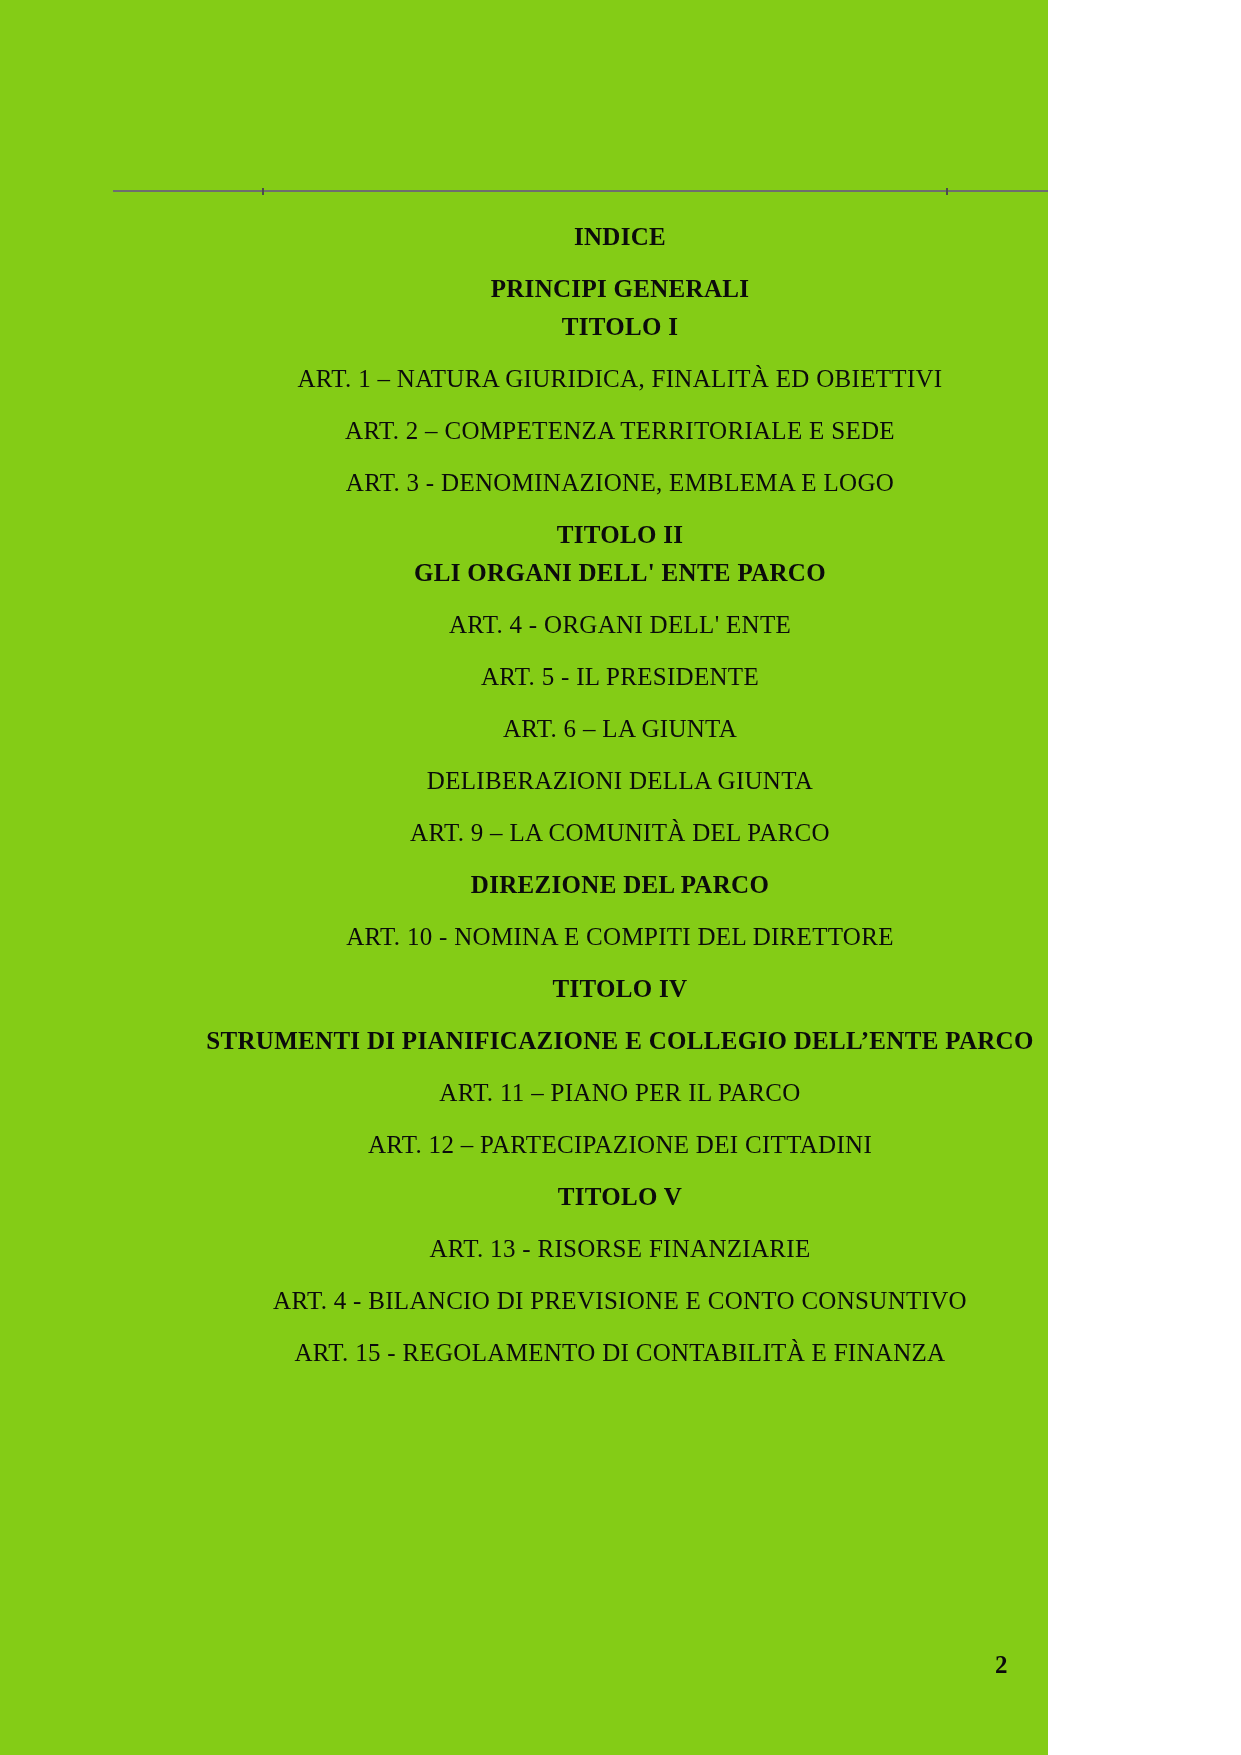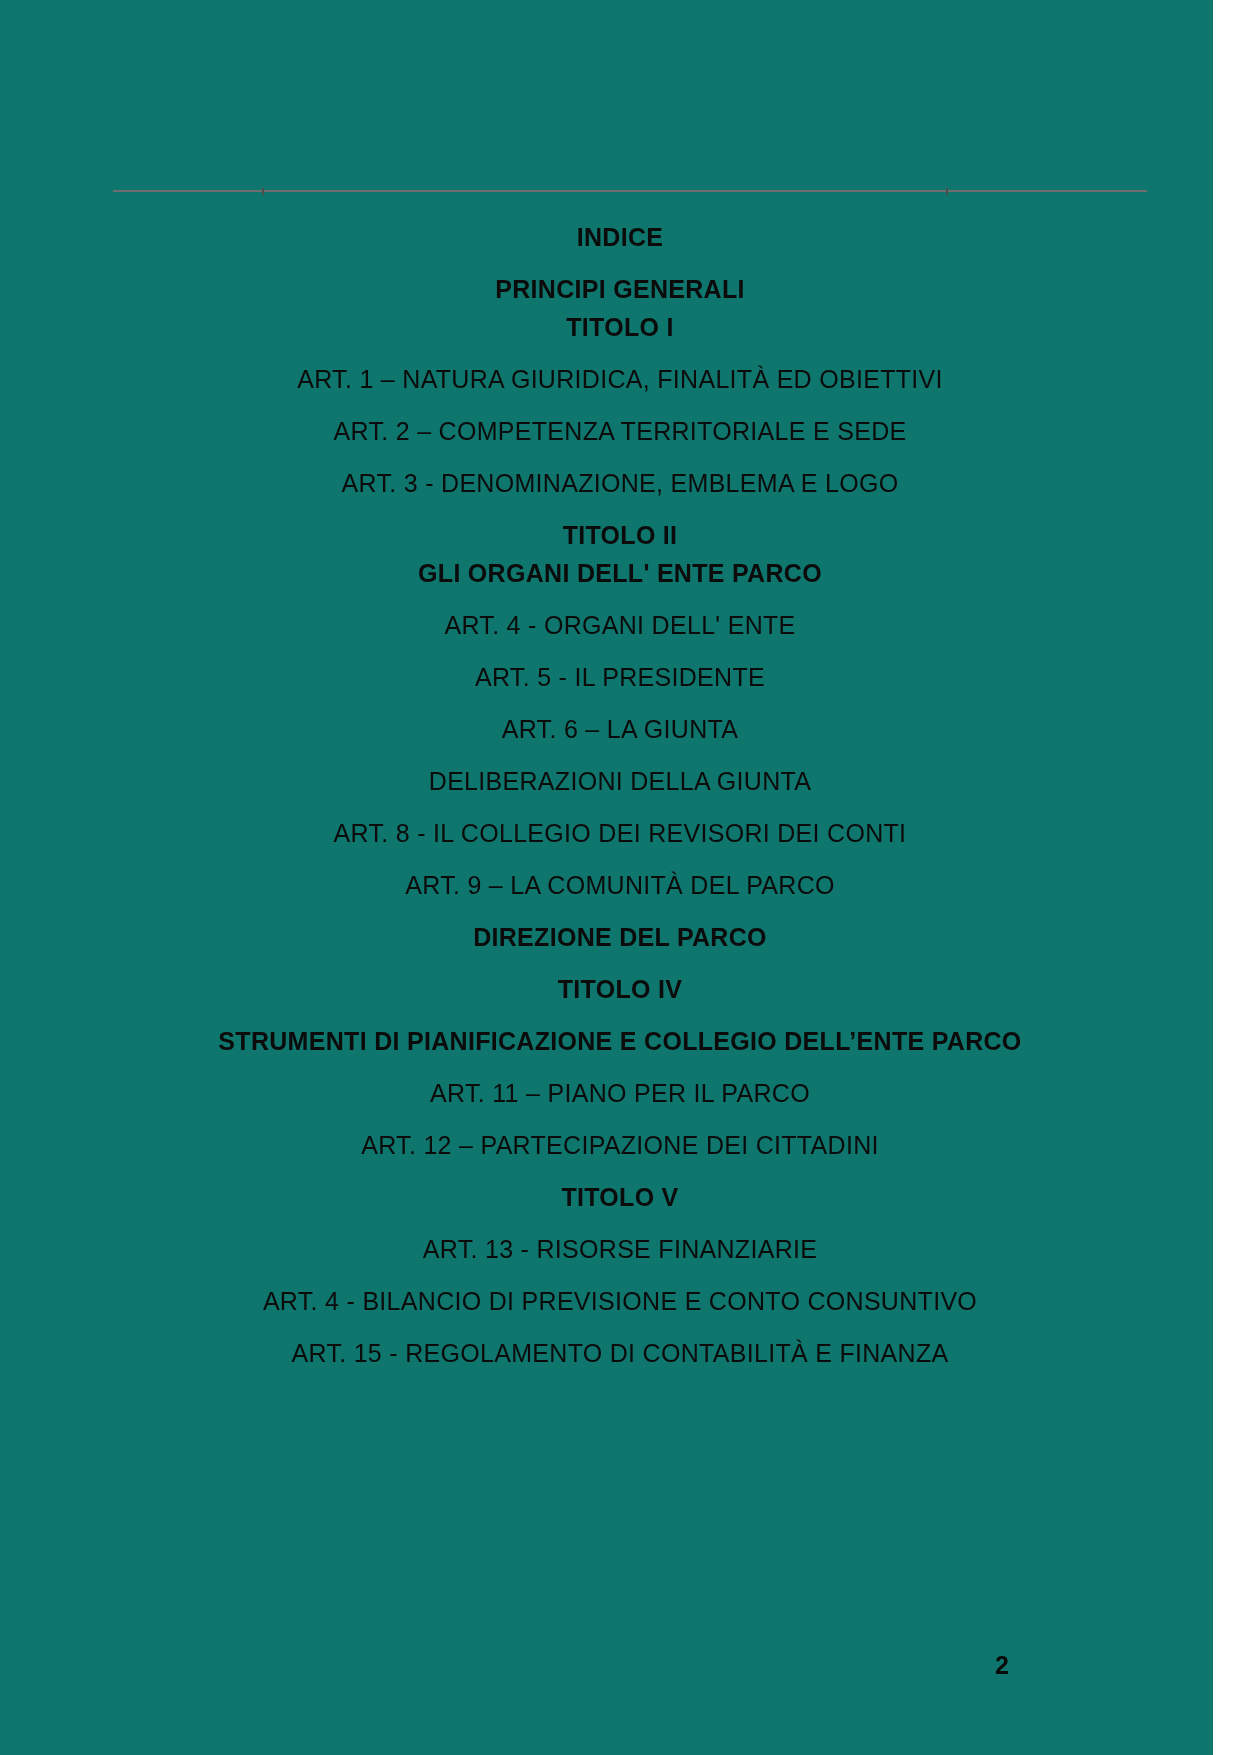--- a/index.html
+++ b/index.html
@@ -3,25 +3,25 @@
 <meta charset="utf-8">
 <title>INDICE</title>
 <style>
   html, body {
     margin: 0;
     padding: 0;
     background: #ffffff;
   }
   .page {
     position: relative;
-    width: 1213px;
+    width: 1048px;
     height: 1755px;
-    background: #0f766e;
+    background: #84cc16;
     overflow: hidden;
-    font-family: Liberation Sans, sans-serif;
+    font-family: Liberation Serif, serif;
     color: #0b0b0b;
   }
   
   .header-rule {
     position: absolute;
     left: 113px;
     top: 190px;
     width: 1034px;
     height: 2px;
     background: #6e6e6e;
@@ -104,27 +104,27 @@
       <div class="block entry">
         <div class="line">ART. 5 - IL PRESIDENTE</div>
       </div>
       <div class="block entry">
         <div class="line">ART. 6 – LA GIUNTA</div>
       </div>
       <div class="block entry">
         <div class="line">DELIBERAZIONI DELLA GIUNTA</div>
       </div>
       <div class="block entry">
-        <div class="line">ART. 8 - IL COLLEGIO DEI REVISORI DEI CONTI</div>
-      </div>
-      <div class="block entry">
         <div class="line">ART. 9 – LA COMUNITÀ DEL PARCO</div>
       </div>
       <div class="block heading">
         <div class="line">DIREZIONE DEL PARCO</div>
+      </div>
+      <div class="block entry">
+        <div class="line">ART. 10 - NOMINA E COMPITI DEL DIRETTORE</div>
       </div>
       <div class="block heading">
         <div class="line">TITOLO IV</div>
       </div>
       <div class="block heading">
         <div class="line">STRUMENTI DI PIANIFICAZIONE E COLLEGIO DELL’ENTE PARCO</div>
       </div>
       <div class="block entry">
         <div class="line">ART. 11 – PIANO PER IL PARCO</div>
       </div>

